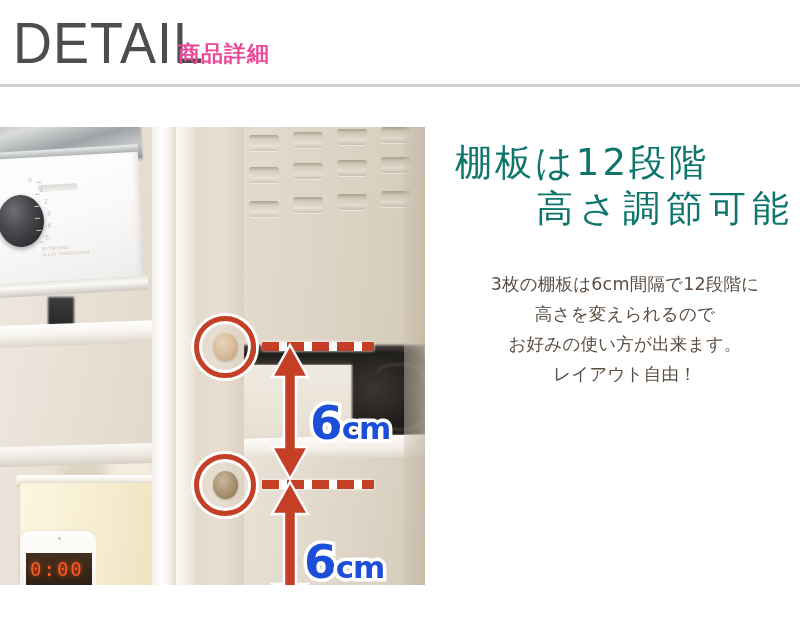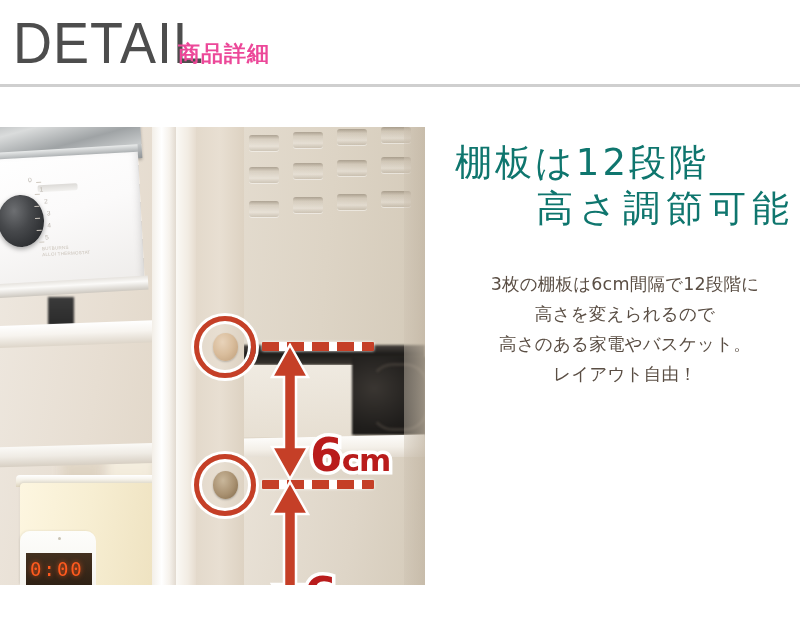--- a/index.html
+++ b/index.html
@@ -360,28 +360,27 @@
     position: absolute;
     width: 44px;
   }
   .arrow-vert svg { display: block; }
   #arrow-upper { left: 268px; top: 216px; height: 138px; }
   #arrow-lower { left: 268px; top: 353px; height: 138px; }
 
   .cm-label {
     position: absolute;
     font-weight: 700;
-    color: #b91c1c;
+    color: #1d4ed8;
     white-space: nowrap;
     line-height: 1;
     letter-spacing: -1px;
     -webkit-text-stroke: 7px #ffffff;
     paint-order: stroke fill;
     font-family: "DejaVu Sans", "Liberation Sans", sans-serif;
-    margin-top: 32px;
   }
   .cm-label .num { font-size: 47px; }
   .cm-label .unit { font-size: 31px; letter-spacing: -1px; }
   #cm-label-upper { left: 310px; top: 272px; }
   #cm-label-lower { left: 304px; top: 411px; }
 
   
   #text-col {
     position: absolute;
     left: 455px; top: 127px;
@@ -527,16 +526,16 @@
 </div>
 
 <div id="text-col">
   <h2 id="headline">
     <span class="hl-line first">棚板は12段階</span>
     <span class="hl-line second">高さ調節可能</span>
   </h2>
   <p id="body-copy">
     <span class="bc-line">3枚の棚板は6cm間隔で12段階に</span>
     <span class="bc-line">高さを変えられるので</span>
-    <span class="bc-line">高さのある家電やバスケット。</span>
+    <span class="bc-line">お好みの使い方が出来ます。</span>
     <span class="bc-line">レイアウト自由！</span>
   </p>
 </div>
 
 </body></html>

